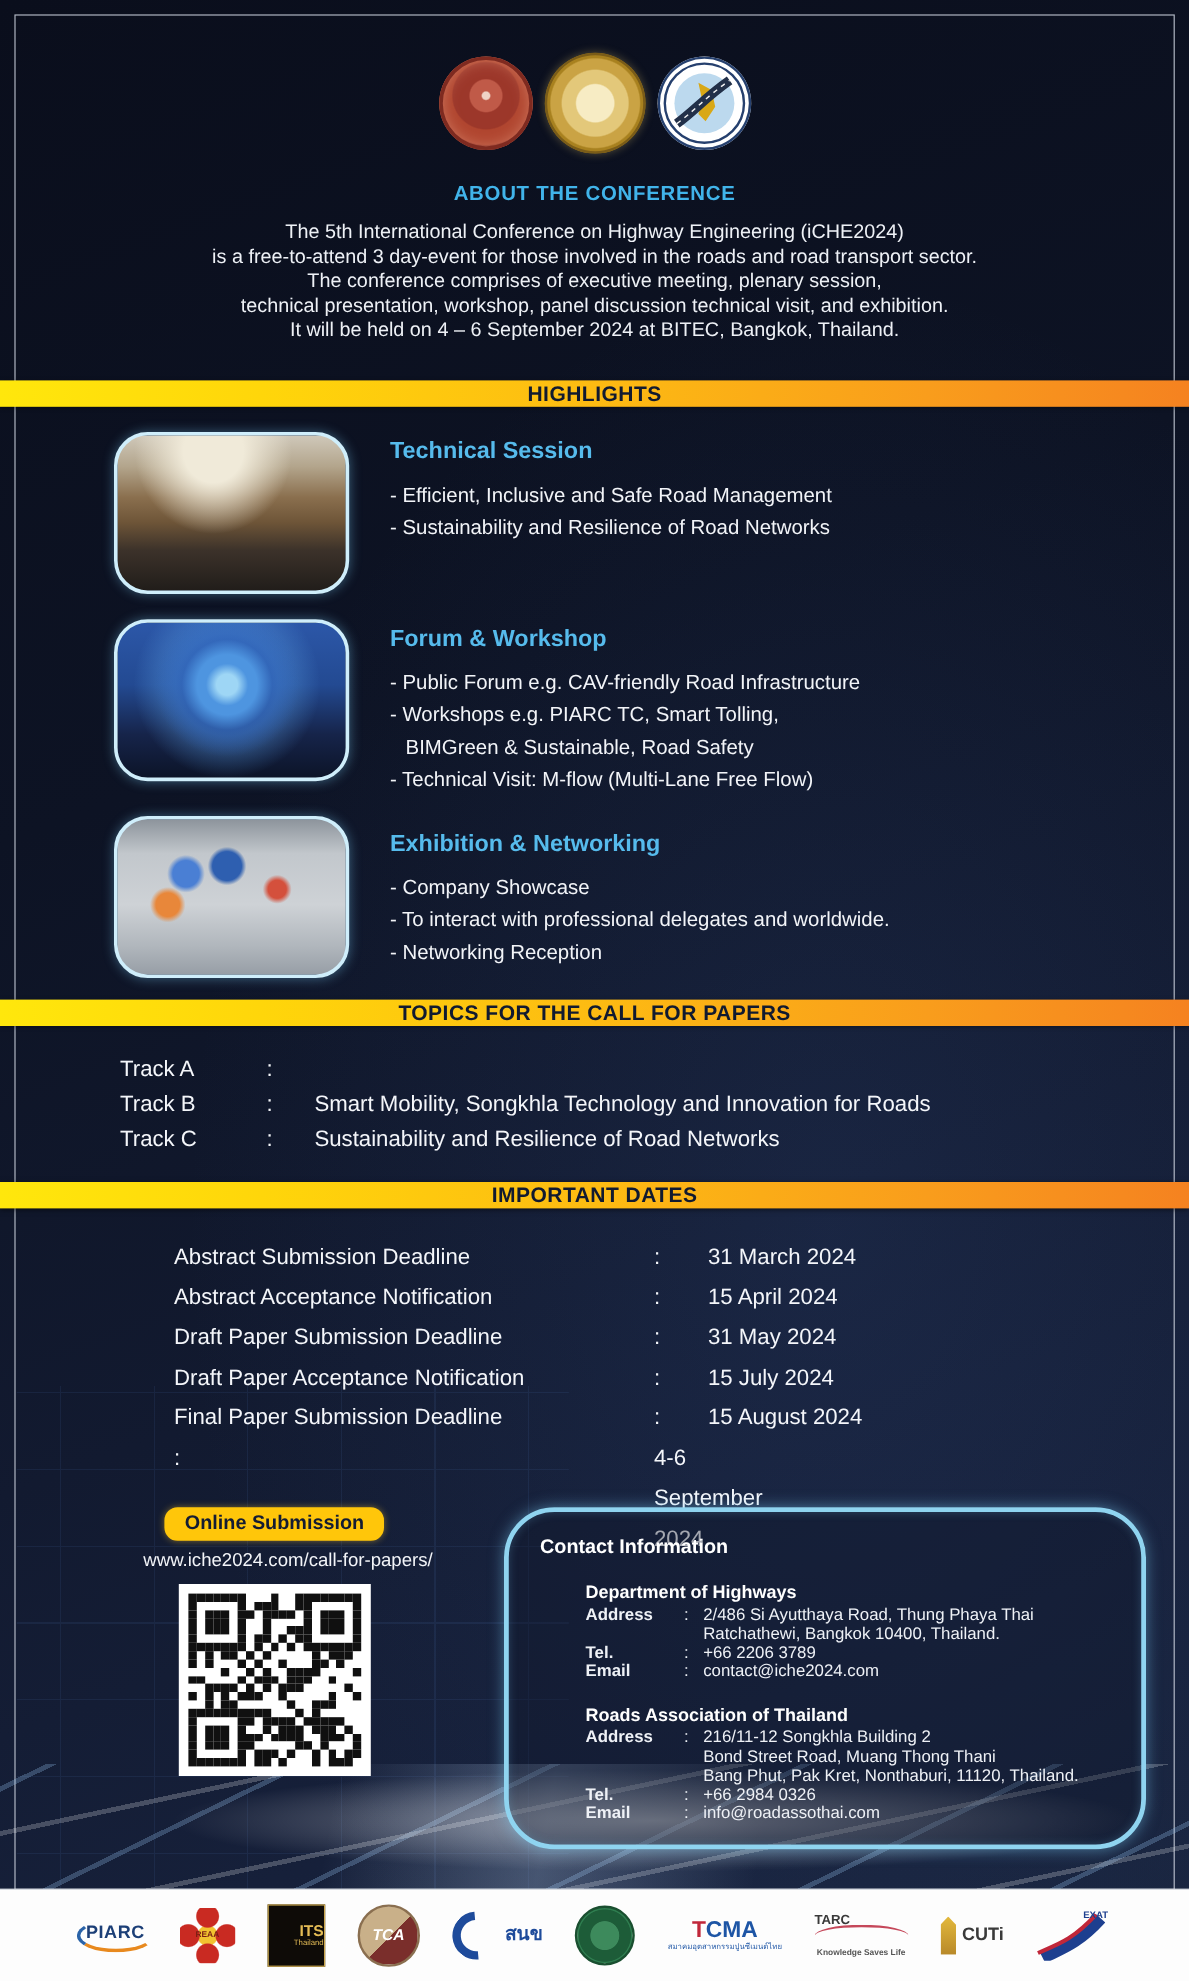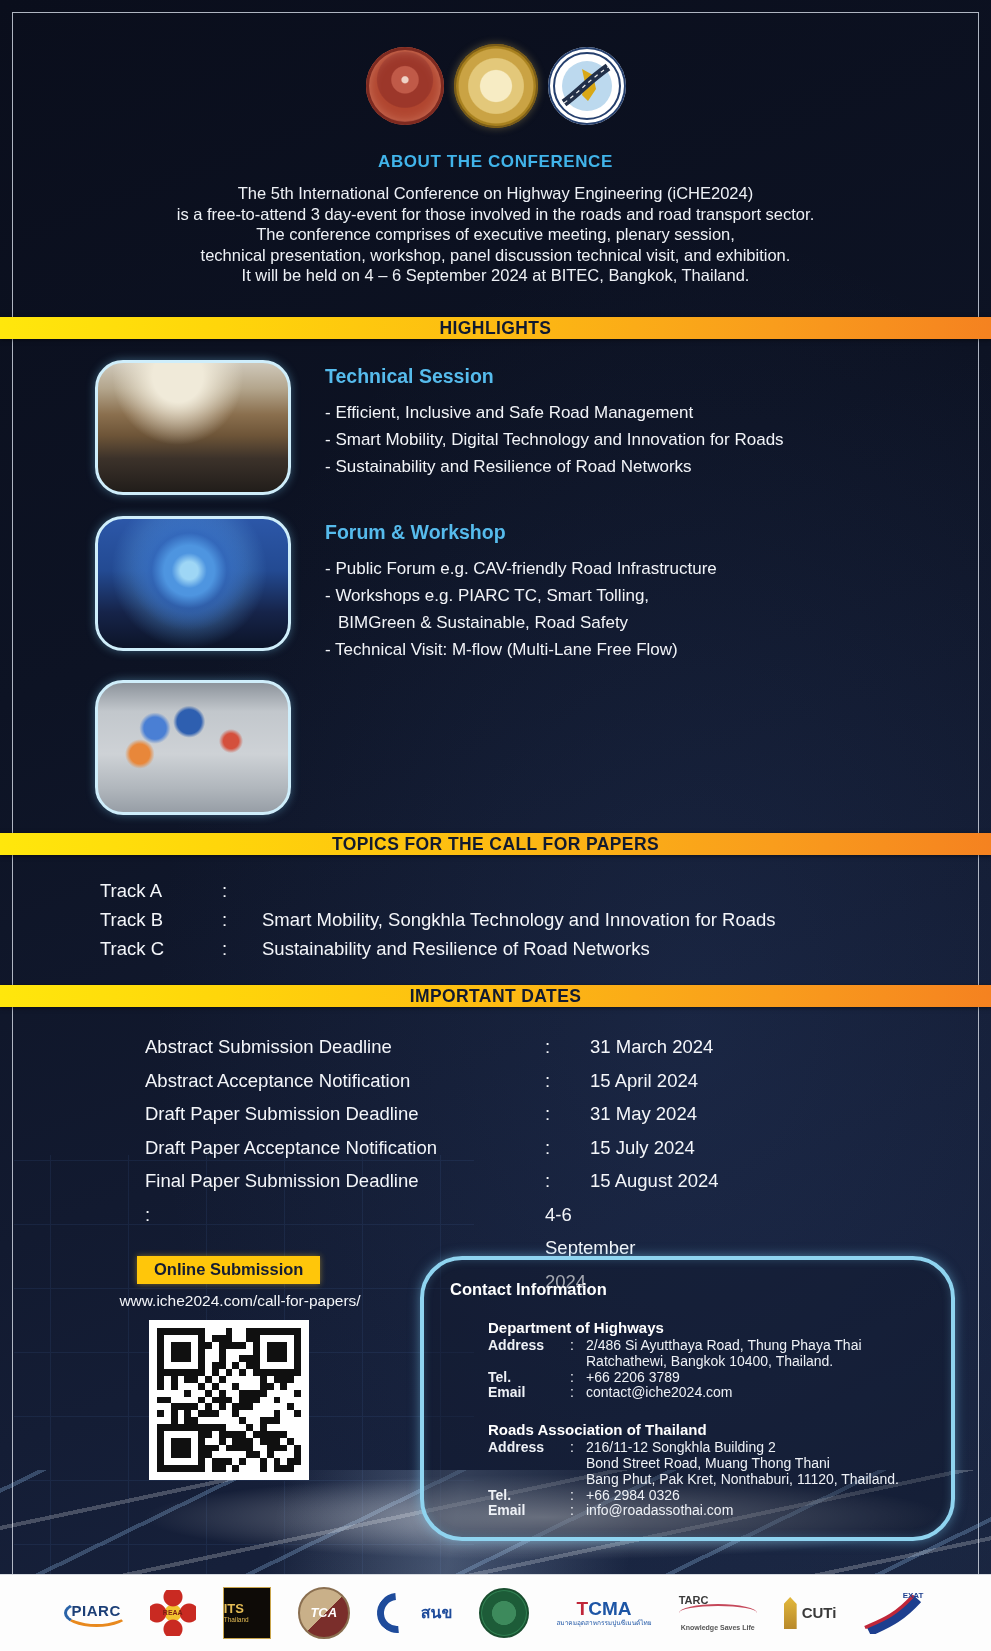--- a/index.html
+++ b/index.html
@@ -59,21 +59,21 @@
   
   .tracks{position:absolute;left:100px;right:40px;}
   .track-row{display:grid;grid-template-columns:122px 40px 1fr;line-height:29px;font-size:18.5px;color:#f4f6fa;}
   
   .dates{position:absolute;left:145px;right:40px;}
   .date-row{display:grid;grid-template-columns:400px 45px 1fr;line-height:33.5px;font-size:18.5px;color:#f4f6fa;}
   
   .bottom{position:absolute;top:1256px;left:85px;right:36px;display:flex;gap:25px;align-items:flex-start;z-index:3;}
   .submission{flex:0 0 310px;}
   .badge{display:inline-block;margin-left:52px;background:#ffc60a;color:#141c33;font-size:16.5px;font-weight:bold;
-    padding:4px 17px 5px;box-shadow:0 0 6px rgba(255,200,40,.45);}
+    padding:4px 17px 5px;box-shadow:0 0 6px rgba(255,200,40,.45);border-radius:11px;}
   .sub-url{margin-top:8px;text-align:center;font-size:15.5px;color:#f2f4f8;}
   .qr{margin:10px 0 0 64px;width:160px;height:160px;background:#fff;padding:0;box-sizing:border-box;display:flex;align-items:center;justify-content:center;}
   .qr-grid{width:144px;height:144px;display:grid;grid-template-rows:repeat(21,1fr);grid-template-columns:repeat(21,1fr);}
   .qr-grid i{background:#101010;display:block;}
   .contact{flex:1;border:4px solid #8fd4f0;border-radius:42px;box-shadow:0 0 12px rgba(120,200,240,.5), inset 0 0 8px rgba(120,200,240,.25);
     padding:20px 26px 18px;box-sizing:border-box;min-height:234px;background:rgba(13,20,38,.35);}
   .contact-h{font-size:16.5px;font-weight:bold;color:#fff;}
   .org{margin:20px 0 0 38px;}
   .org-name{font-size:15px;font-weight:bold;color:#fff;margin-bottom:2px;}
   .c-row{display:grid;grid-template-columns:82px 16px 1fr;font-size:14px;line-height:15.8px;color:#eef1f6;}
@@ -94,21 +94,21 @@
   .piarc-arc{position:absolute;left:-6px;right:-6px;bottom:2px;height:22px;border:3px solid rgba(0,0,0,0);
     border-bottom-color:#e8891e;border-left-color:#2a63a8;border-radius:50%;}
   .reaa{position:relative;width:46px;height:46px;background:
     radial-gradient(circle at 50% 15%, #c92a22 0 9px, rgba(0,0,0,0) 10px),
     radial-gradient(circle at 15% 50%, #c92a22 0 9px, rgba(0,0,0,0) 10px),
     radial-gradient(circle at 85% 50%, #c92a22 0 9px, rgba(0,0,0,0) 10px),
     radial-gradient(circle at 50% 85%, #c92a22 0 9px, rgba(0,0,0,0) 10px),
     radial-gradient(circle at 50% 50%, #f2c230 0 8px, rgba(0,0,0,0) 9px);
     display:flex;align-items:center;justify-content:center;}
   .reaa span{font-size:7px;font-weight:bold;color:#7a1d12;}
-  .its{width:46px;height:50px;background:#0e0b07;border:1px solid #c9a54c;display:flex;flex-direction:column;align-items:flex-start;justify-content:center;gap:1px;}
+  .its{width:46px;height:50px;background:#0e0b07;border:1px solid #c9a54c;display:flex;flex-direction:column;align-items:flex-end;justify-content:center;gap:1px;}
   .its-t{color:#e4bc55;font-size:13px;font-weight:bold;}
   .its-s{color:#e4bc55;font-size:6.5px;}
   .tca{width:48px;height:48px;border-radius:50%;border:2px solid #8a6f50;
     background:linear-gradient(135deg,#c9b089 0 52%,#7a2e2b 52%);display:flex;align-items:center;justify-content:center;}
   .tca span{color:#fff;font-size:13px;font-weight:bold;font-style:italic;}
   .otp{flex-direction:row;gap:4px;}
   .otp-swoosh{width:26px;height:26px;border:7px solid #1e4b9b;border-top-color:rgba(0,0,0,0);border-right-color:rgba(0,0,0,0);border-radius:50%;transform:rotate(40deg);}
   .otp-t{font-size:16px;font-weight:bold;color:#1e4b9b;}
   .doh-seal{width:46px;height:46px;border-radius:50%;border:2px solid #1a4f30;
     background:radial-gradient(circle,#3d8a5c 0 36%,#1d5c38 38% 66%,#2e7d4f 68% 100%);}
@@ -156,38 +156,43 @@
 
   <div class="banner" style="top:317px">
     <span>HIGHLIGHTS</span>
   </div>
 
   <div class="hl-row" style="top:360px">
     <div class="photo photo-hall"></div>
     <div class="hl-text">
       <div class="hl-title">Technical Session</div>
       <div class="hl-bullet">- Efficient, Inclusive and Safe Road Management</div>
-      <div class="hl-bullet">- Smart Mobility, Digital Technology and Innovation for Roads</div>
       <div class="hl-bullet">- Sustainability and Resilience of Road Networks</div>
     </div>
   </div>
 
   <div class="hl-row" style="top:516px">
     <div class="photo photo-forum"></div>
     <div class="hl-text">
       <div class="hl-title">Forum &amp; Workshop</div>
       <div class="hl-bullet">- Public Forum e.g. CAV-friendly Road Infrastructure</div>
       <div class="hl-bullet">- Workshops e.g. PIARC TC, Smart Tolling,</div>
       <div class="hl-bullet cont">BIMGreen &amp; Sustainable, Road Safety</div>
       <div class="hl-bullet">- Technical Visit: M-flow (Multi-Lane Free Flow)</div>
     </div>
   </div>
 
   <div class="hl-row" style="top:680px">
     <div class="photo photo-expo"></div>
+    <div class="hl-text">
+      <div class="hl-title" style="margin-top:12px">Exhibition &amp; Networking</div>
+      <div class="hl-bullet">- Company Showcase</div>
+      <div class="hl-bullet">- To interact with professional delegates and worldwide.</div>
+      <div class="hl-bullet">- Networking Reception</div>
+    </div>
   </div>
 
   <div class="banner" style="top:833px">
     <span>TOPICS FOR THE CALL FOR PAPERS</span>
   </div>
   <div class="tracks" style="top:876px">
     <div class="track-row">
       <span>Track A</span>
       <span>:</span>
     </div>

